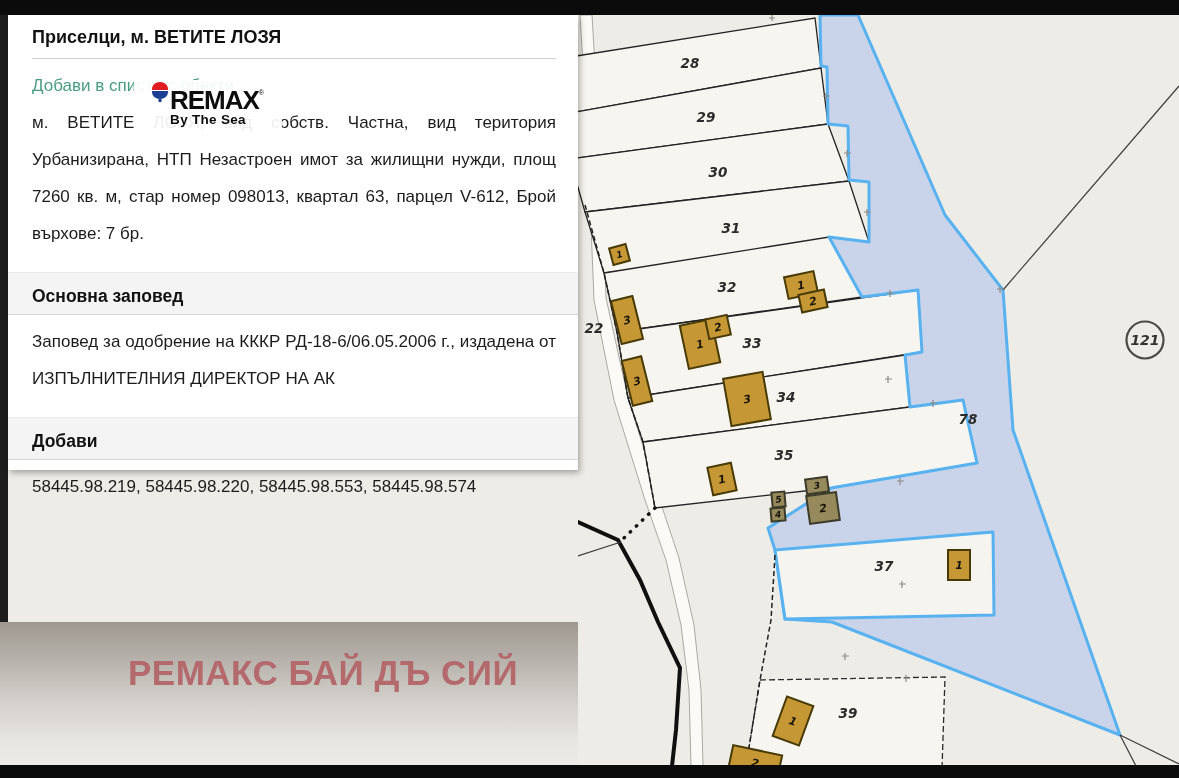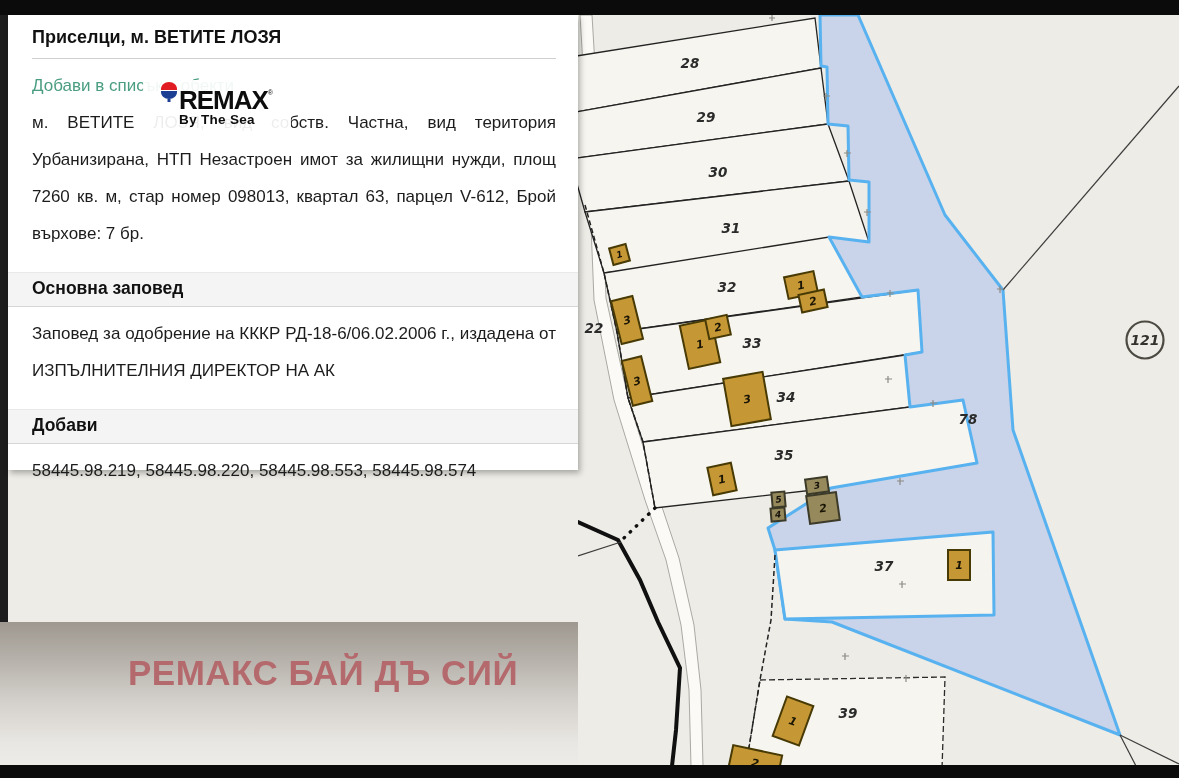--- a/index.html
+++ b/index.html
@@ -35,27 +35,27 @@
     border-bottom:1px solid #cfcfcf;
   }
   .add-link{
     display:inline-block;margin-top:17px;font-size:17px;color:#4a9d82;
     text-decoration:none;cursor:pointer;
   }
   .desc,.sec-text{
     margin:8px 0 0 0;font-size:17px;line-height:37px;text-align:justify;color:#1c1c1c;
   }
   .sec-head{
-    margin:20px -22px 0 -24px;padding:5px 22px 7px 24px;
+    margin:20px -22px 0 -24px;padding:13px 22px 7px 24px;
     font-size:17.5px;font-weight:700;color:#111;
     background:#f4f4f4;border-top:1px solid #e9e9e9;border-bottom:1px solid #d6d6d6;
   }
   
   #remax-box{
-    position:absolute;left:143px;top:80px;width:148px;height:54px;
+    position:absolute;left:134px;top:80px;width:148px;height:54px;
     background:rgba(255,255,255,0.92);border-radius:3px;
     display:flex;flex-direction:column;align-items:center;justify-content:center;
   }
   #remax-row{display:flex;align-items:flex-start;}
   #remax-brand{font-size:26px;font-weight:700;letter-spacing:-1px;color:#0d0d0d;line-height:24px;}
   #remax-reg{font-size:7px;color:#0d0d0d;margin-top:1px;}
   #remax-tag{font-size:13.5px;font-weight:700;color:#0d0d0d;margin-top:0px;letter-spacing:0.3px;}
   #balloon{margin-right:2px;margin-top:-6px;}
   
   svg text{user-select:none;}
@@ -214,21 +214,21 @@
 </div>
 
 <div id="gradient-zone"></div>
 <div id="watermark">РЕМАКС БАЙ ДЪ СИЙ</div>
 
 <div id="panel">
   <h1>Приселци, м. ВЕТИТЕ ЛОЗЯ</h1>
   <a class="add-link">Добави в списък с обекти</a>
   <p class="desc">м. ВЕТИТЕ ЛОЗЯ, вид собств. Частна, вид територия Урбанизирана, НТП Незастроен имот за жилищни нужди, площ 7260 кв. м, стар номер 098013, квартал 63, парцел V-612, Брой върхове: 7 бр.</p>
   <div class="sec-head">Основна заповед</div>
-  <p class="sec-text">Заповед за одобрение на КККР РД-18-6/06.02.2006 г., издадена от ИЗПЪЛНИТЕЛНИЯ ДИРЕКТОР НА АК</p>
+  <p class="sec-text">Заповед за одобрение на КККР РД-18-6/06.05.2006 г., издадена от ИЗПЪЛНИТЕЛНИЯ ДИРЕКТОР НА АК</p>
   <div class="sec-head">Добави</div>
   <p class="sec-text">58445.98.219, 58445.98.220, 58445.98.553, 58445.98.574</p>
 </div>
 
 <div id="remax-box">
   <div id="remax-row">
     <svg id="balloon" width="16" height="22" viewBox="0 0 16 22">
       <path d="M8,0 C12.4,0 16,3.2 16,7 L16,8 L0,8 L0,7 C0,3.2 3.6,0 8,0 Z" fill="#e11b22"></path>
       <path d="M0,9 L16,9 L16,10 C16,13.8 12.4,17 8,17 C3.6,17 0,13.8 0,10 Z" fill="#1c3f94"></path>
       <rect x="0" y="8" width="16" height="1" fill="#ffffff"></rect>

